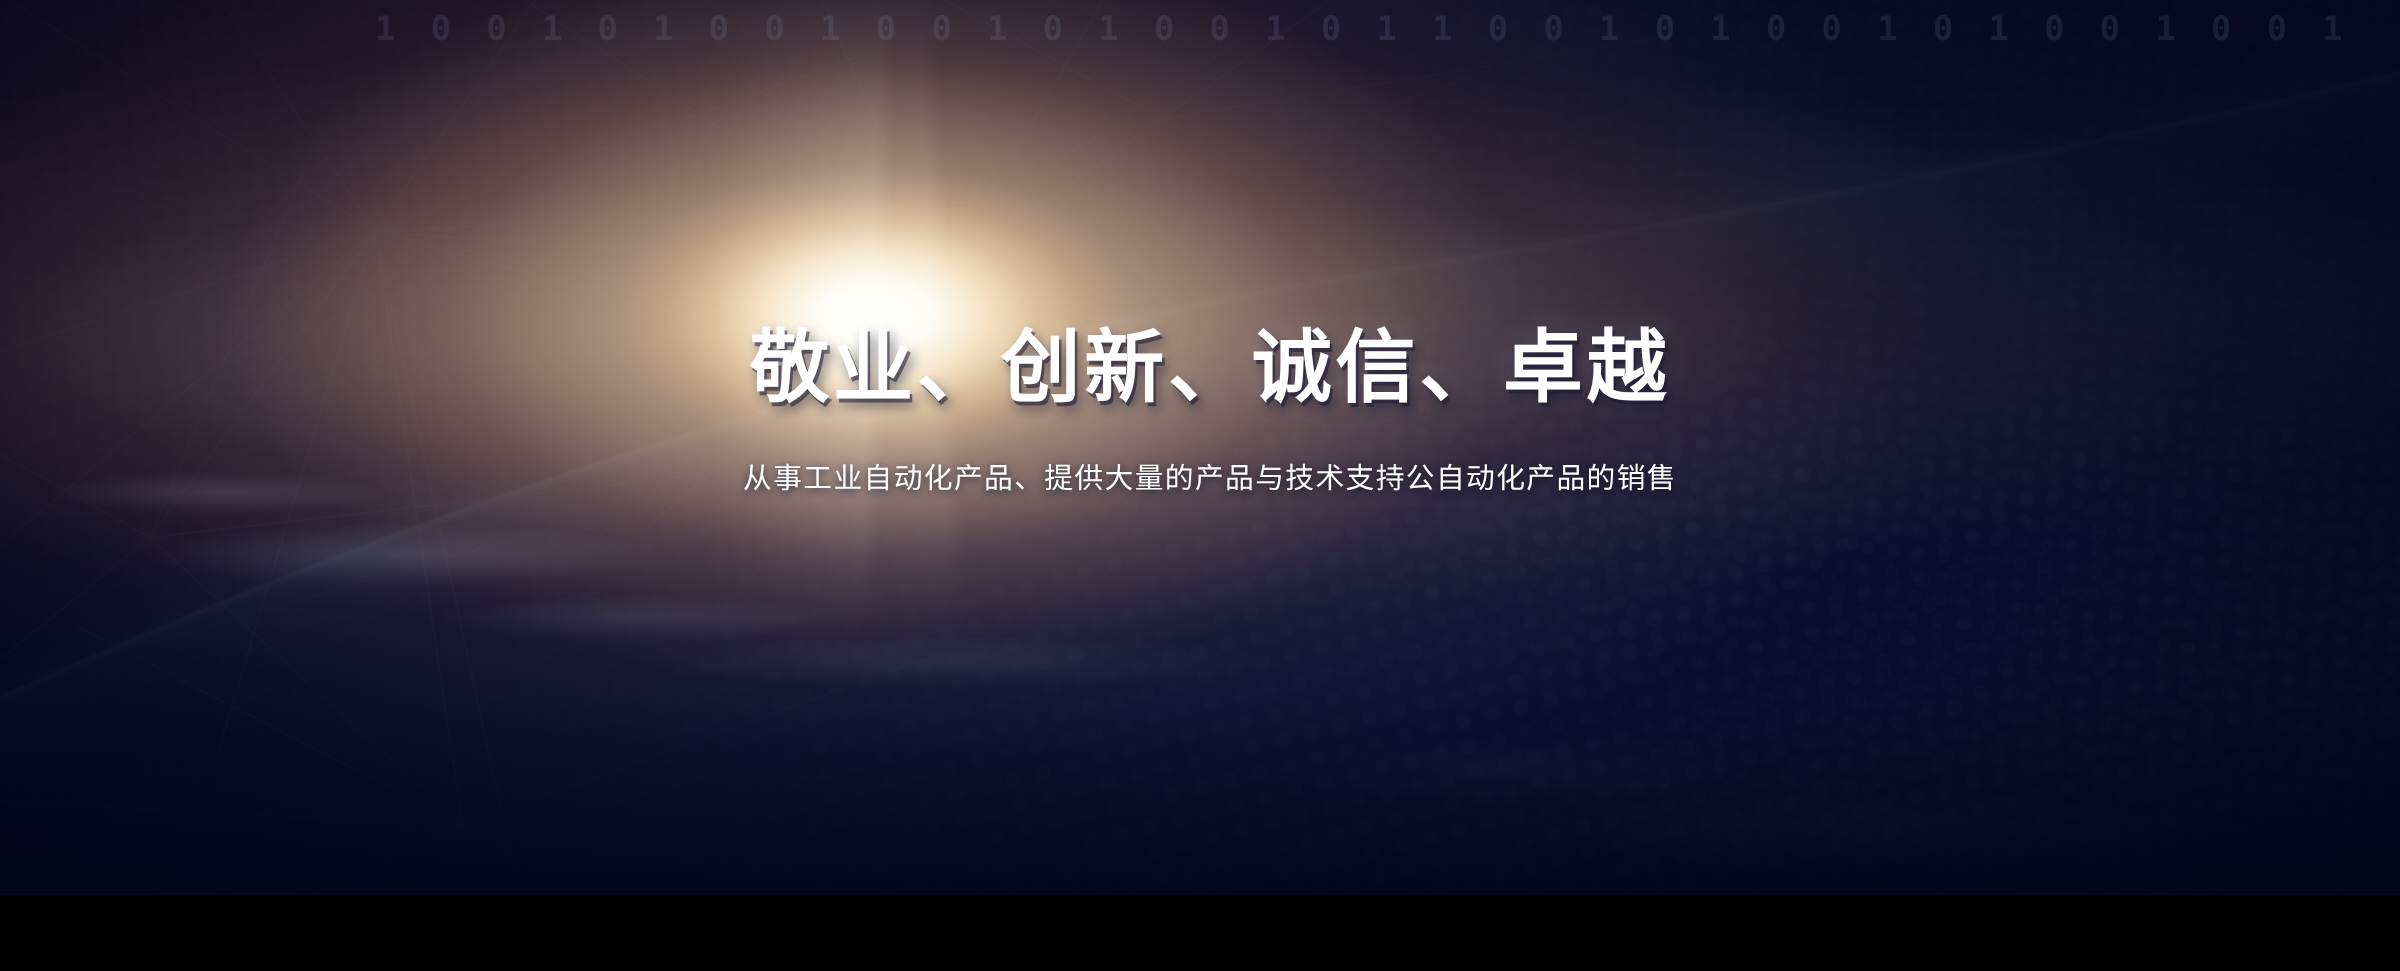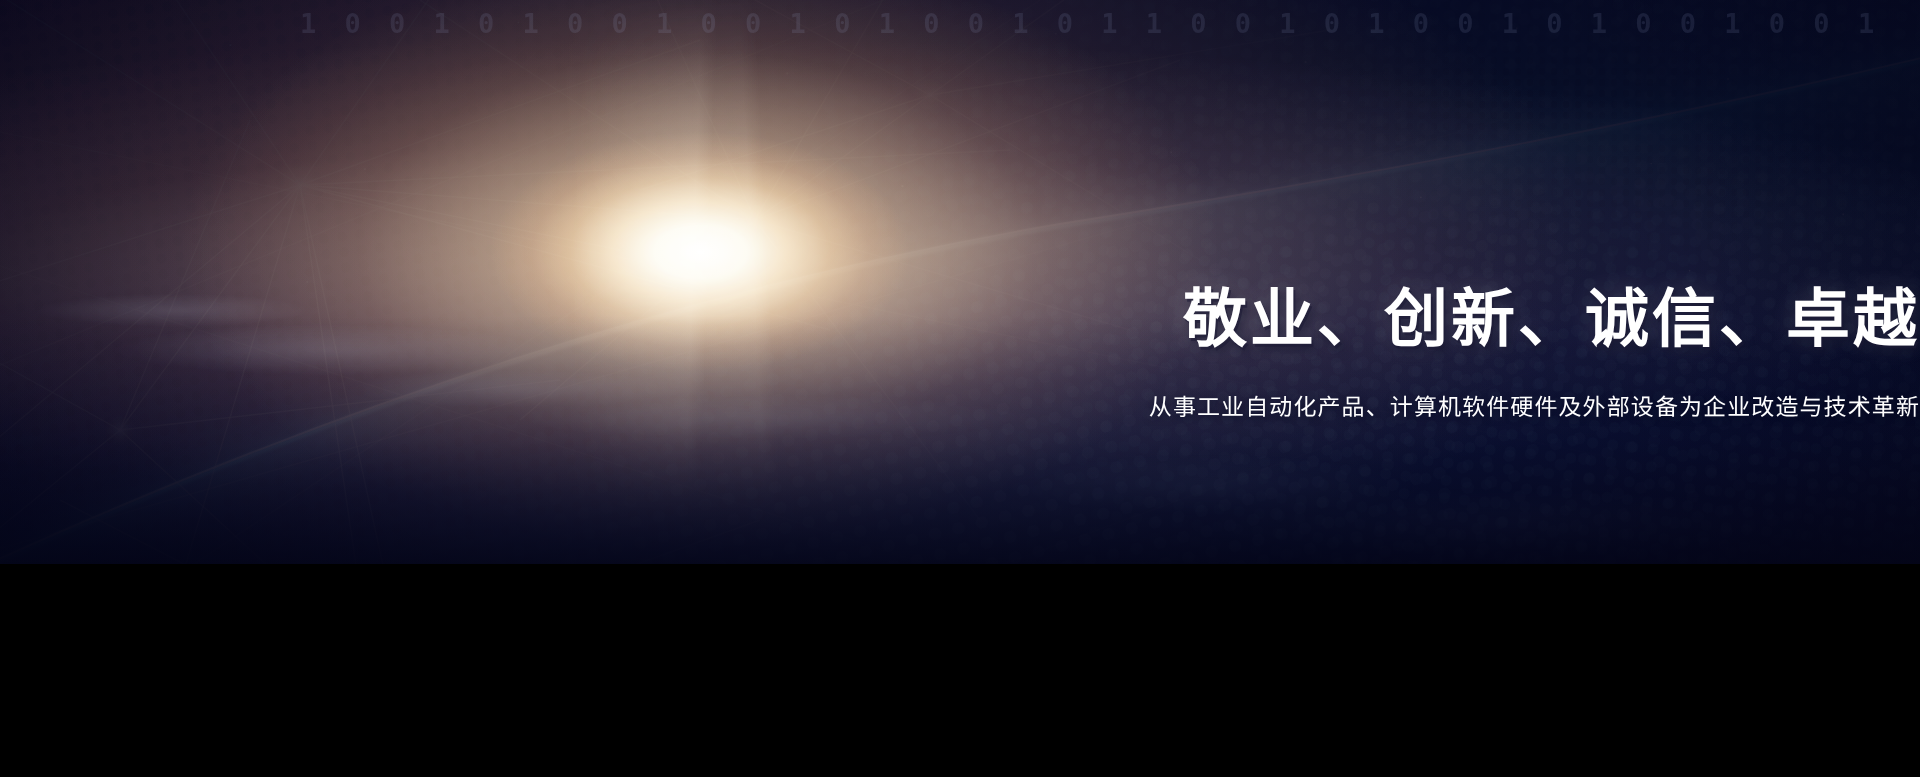--- a/index.html
+++ b/index.html
@@ -4,21 +4,21 @@
 <title>Hero Banner</title>
 <style>
   html, body {
     margin: 0;
     padding: 0;
     background: #000;
   }
   #stage {
     position: relative;
     width: 1920px;
-    height: 564px;
+    height: 716px;
     overflow: hidden;
     font-family: "DejaVu Sans", "Liberation Sans", sans-serif;
     background: #1d4ed8;
   }
 
   
   .layer {
     position: absolute;
     inset: 0;
     pointer-events: none;
@@ -234,23 +234,22 @@
     white-space: nowrap;
     overflow: hidden;
   }
 
   
   #copy {
     position: absolute;
     left: 16px;
     right: 0;
     top: 262px;
-    text-align: right;
+    text-align: center;
     z-index: 40;
-    margin-top: 24px;
   }
   #headline {
     margin: 0;
     font-size: 64px;
     font-weight: 700;
     line-height: 1.06;
     color: #ffffff;
     letter-spacing: 3px;
     text-shadow:
        2px 3px 0   rgba(28, 26, 52, 0.55),
@@ -375,17 +374,17 @@
   <div class="layer" id="sun"></div>
   <div class="layer" id="sun-rays"></div>
 
   <div class="layer" id="vignette"></div>
 
   <div id="binary-strip">1  0  0  1  0  1  0  0  1  0  0  1  0  1  0  0  1  0  1  1  0  0  1  0  1  0  0  1  0  1  0  0  1  0  0  1</div>
 
   <div id="copy">
     <h1 id="headline">敬业、创新、诚信、卓越</h1>
     <div id="subcopy">
-      <span class="sub-line">从事工业自动化产品、计算机软件硬件及外部设备为企业改造与技术革新</span>
+      <span class="sub-line">从事工业自动化产品、提供大量的产品与技术支持公自动化产品的销售</span>
     </div>
   </div>
 
 </div>
 
 </body></html>

